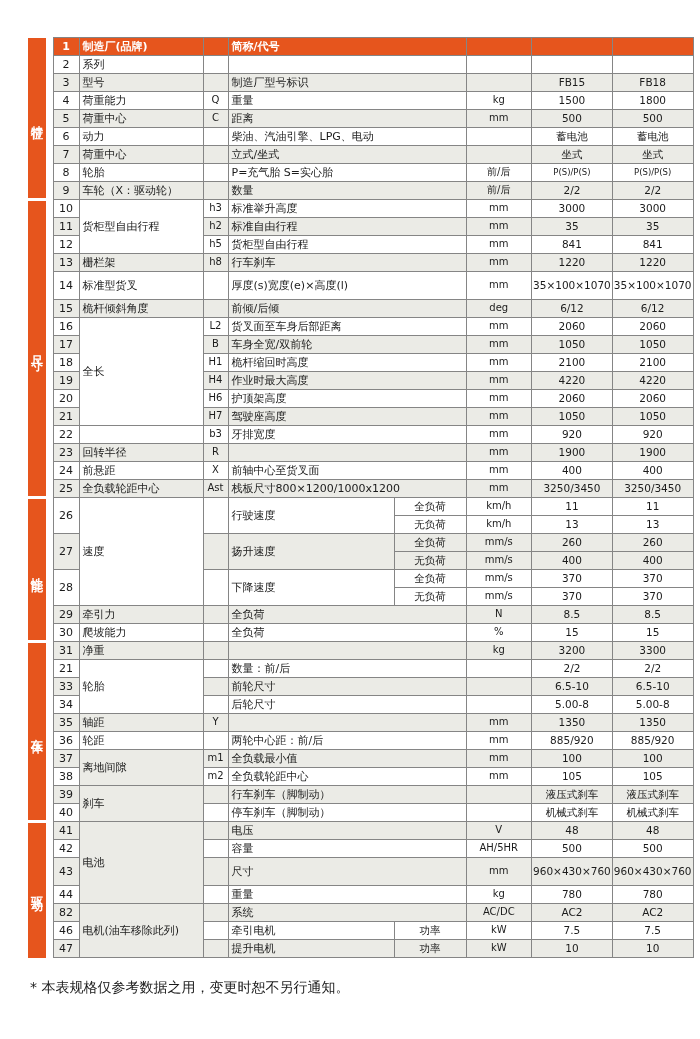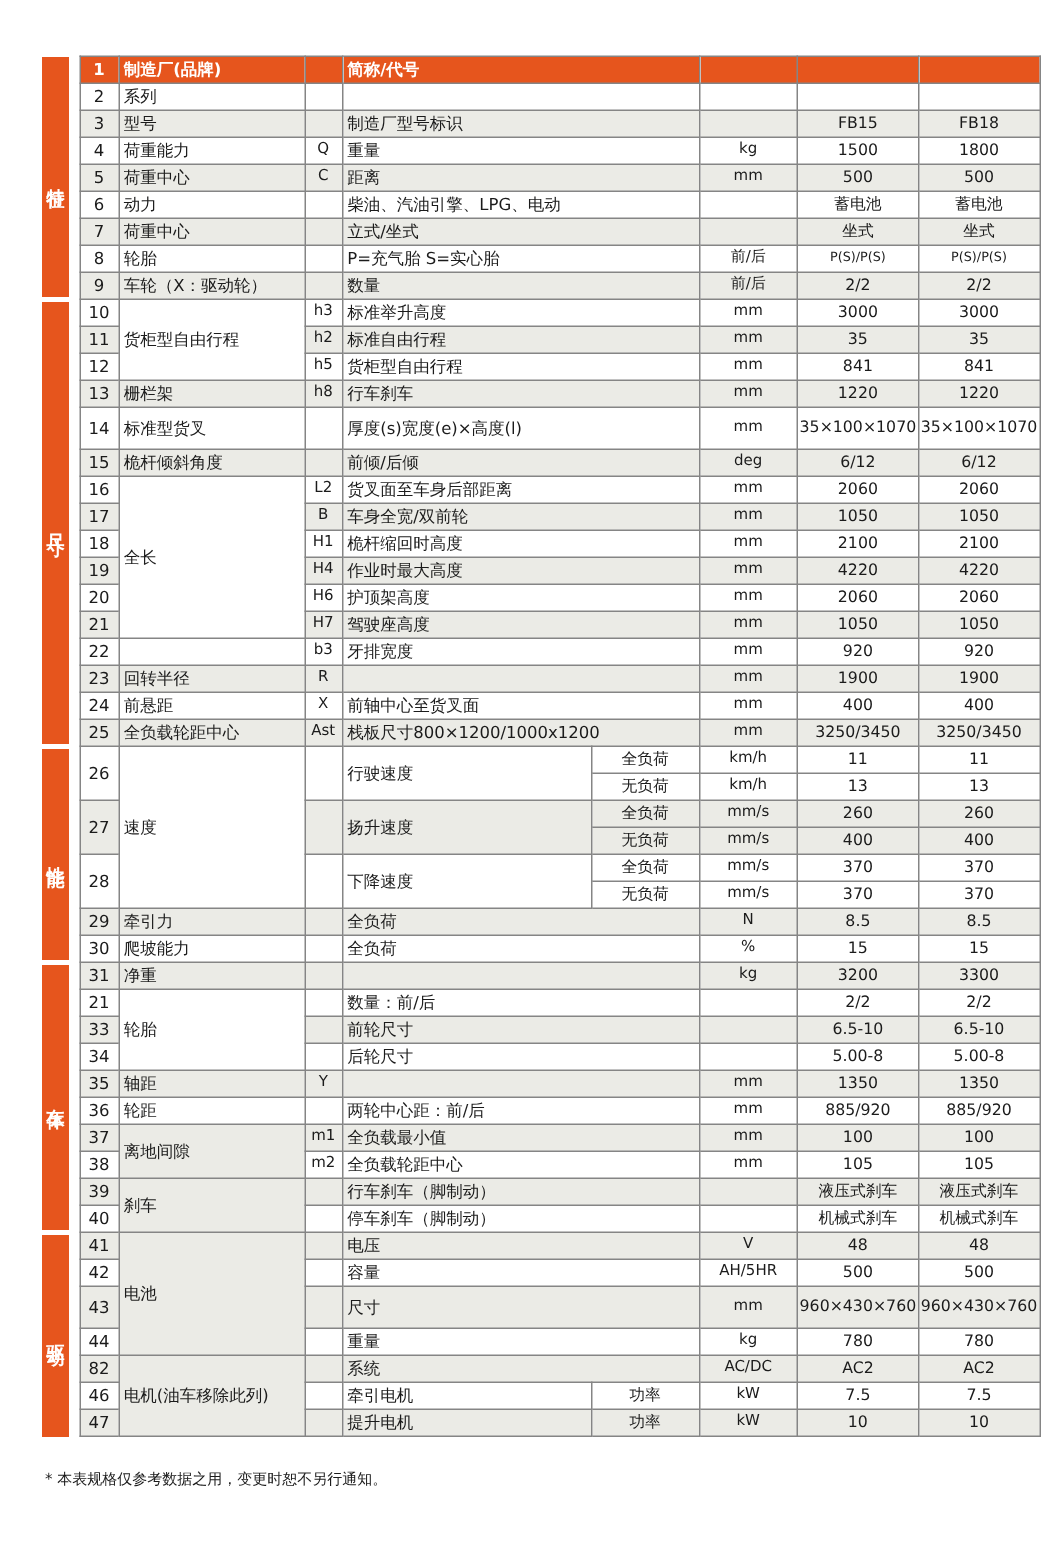--- a/index.html
+++ b/index.html
@@ -16,21 +16,21 @@
   td.val{font-size:10.5px;padding:0 1px;}
   td.val.sm{font-size:8.5px;}
   td.sub{font-size:10.5px;}
   td.alt{background:#ebebe6;}
   td.hdr{background:#e6551d;color:#ffffff;font-weight:bold;}
   td.grp{background:#e6551d;border:none;color:#ffffff;width:18px;padding:0;}
   td.grp span{display:inline-block;writing-mode:vertical-rl;text-orientation:upright;
       font-size:12px;font-weight:bold;letter-spacing:3px;line-height:18px;}
   td.grp.gap{border-top:3px solid #ffffff;}
   td.sp{border:none;background:#ffffff;padding:0;}
-  .footnote{position:absolute;left:30px;top:979px;font-size:10px;color:#1b1b1b;}
+  .footnote{position:absolute;left:30px;top:979px;font-size:14px;color:#1b1b1b;}
 </style>
 </head>
 <body>
 
 <div class="sheet">
   <table class="spec">
     <colgroup>
       <col style="width:18px">
         <col style="width:7px">
         <col style="width:26px">

